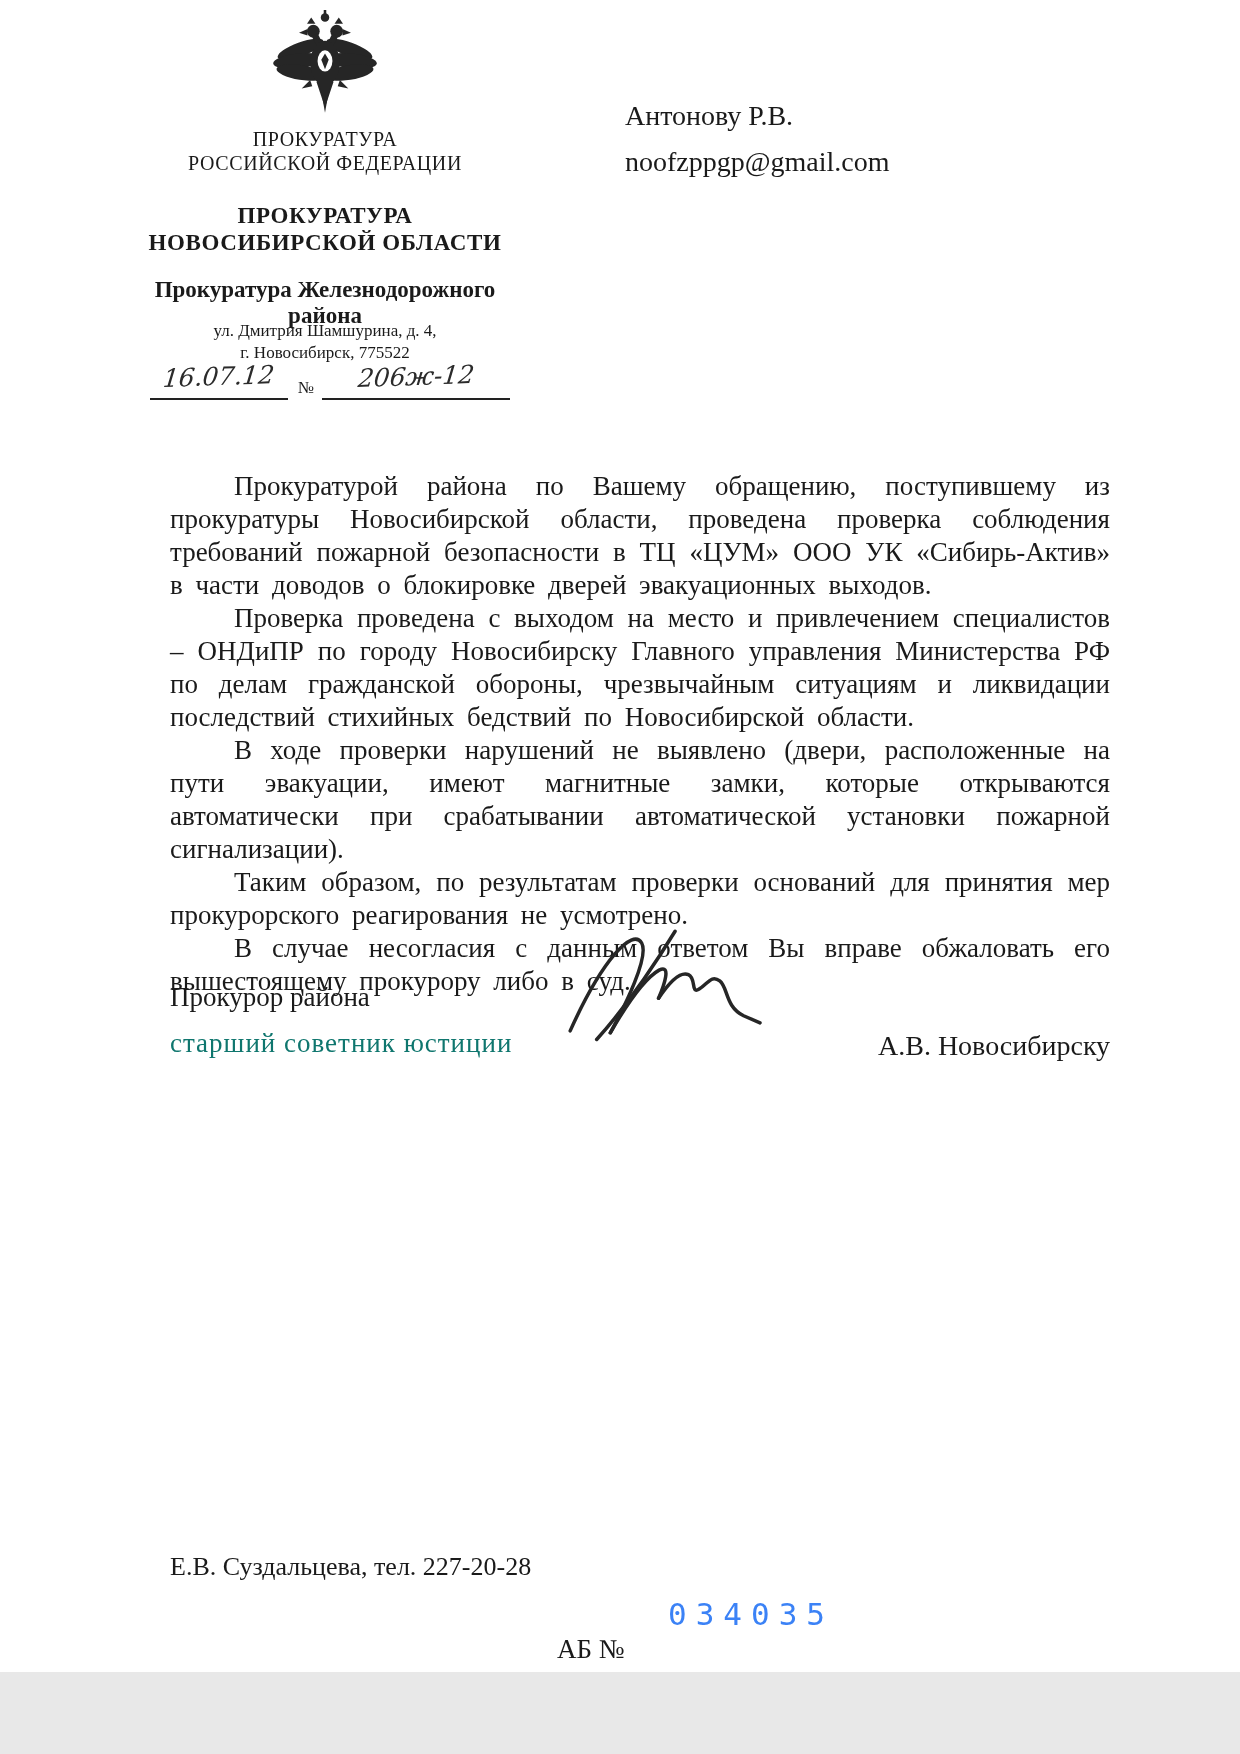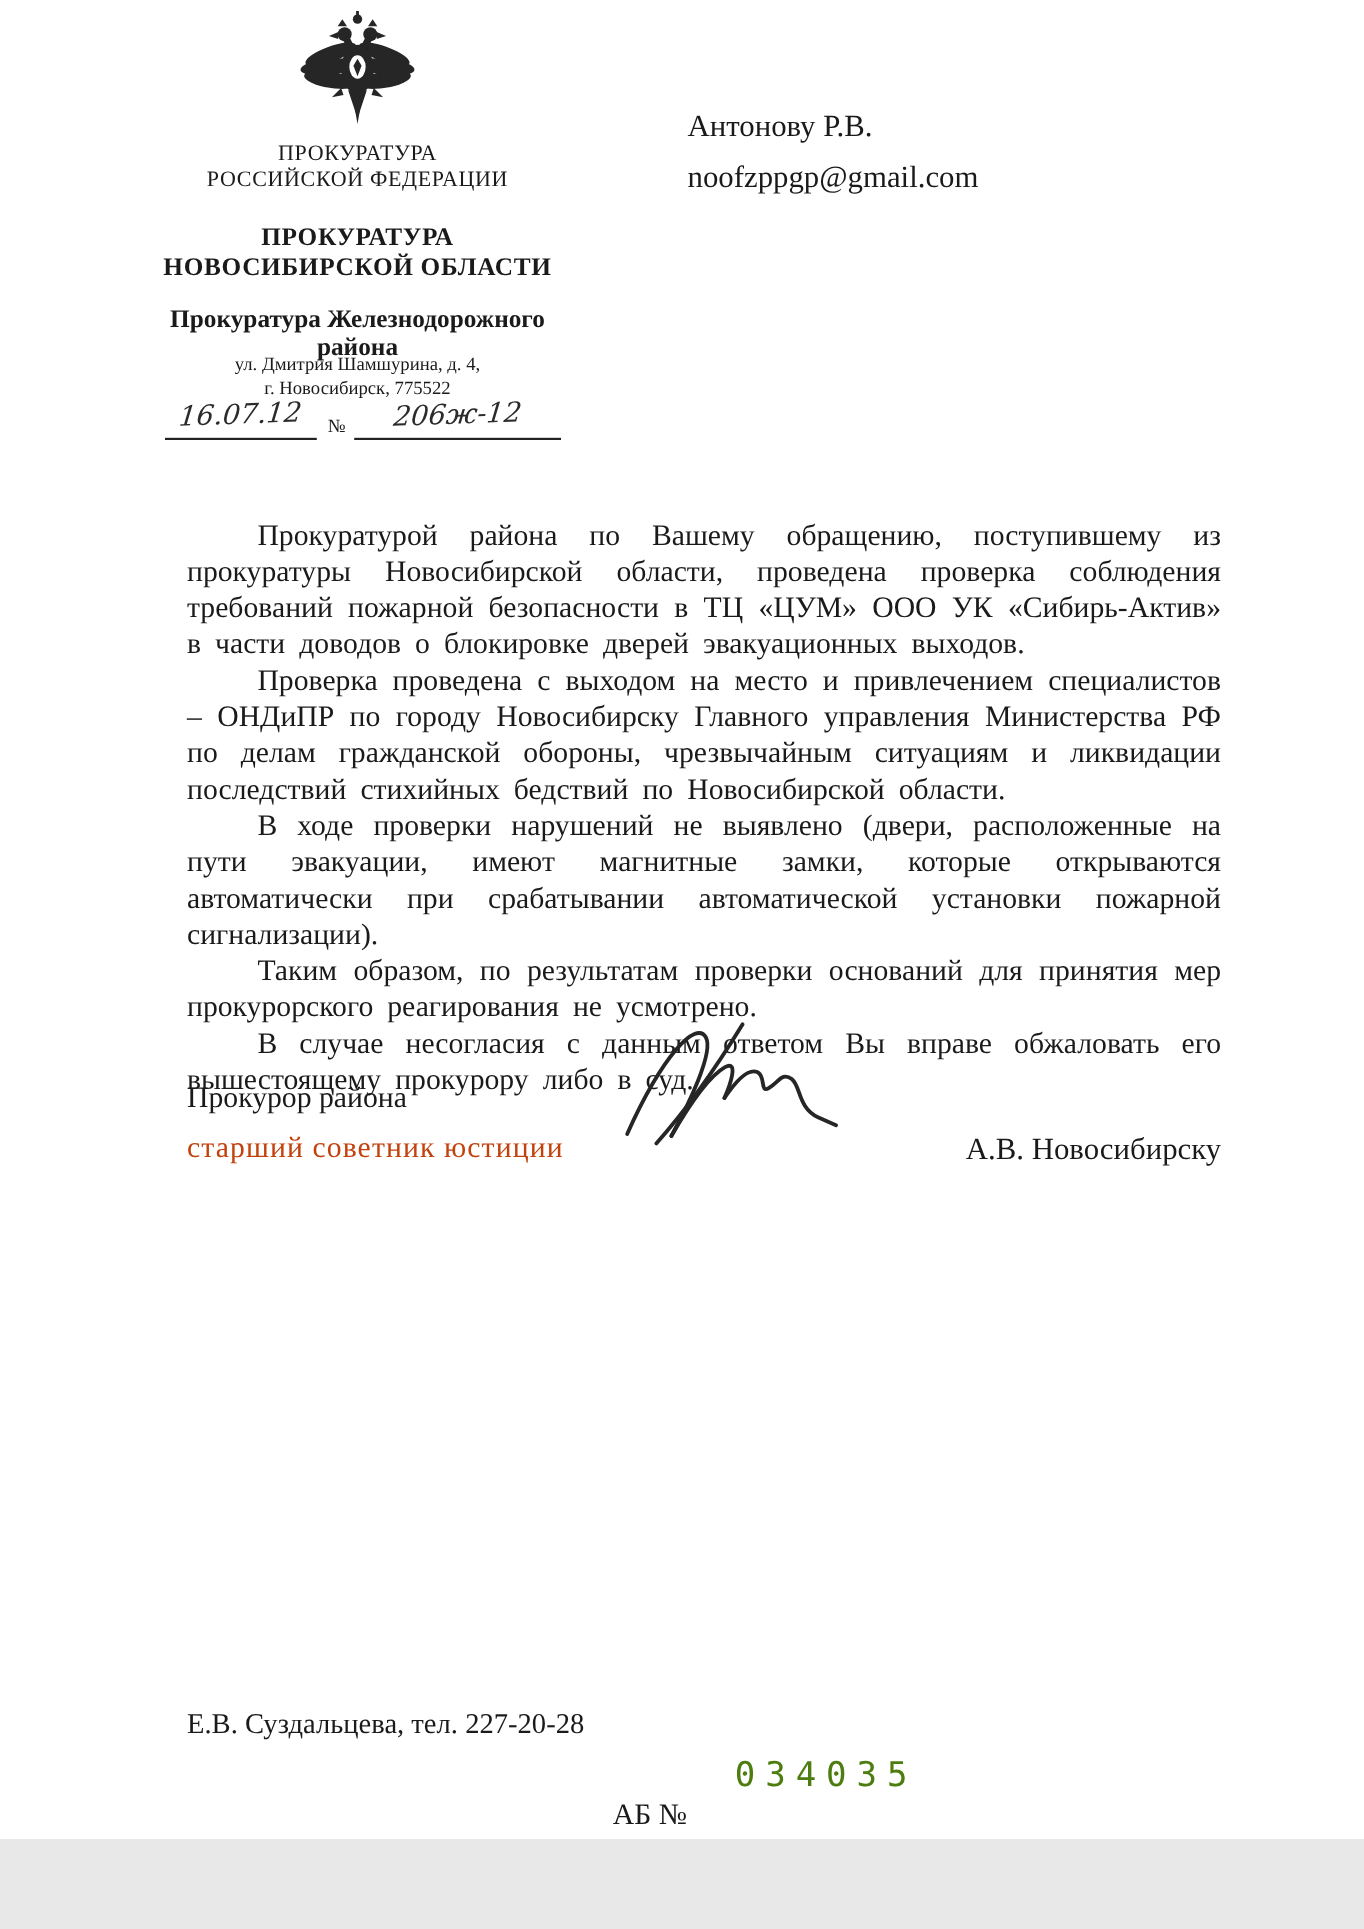--- a/index.html
+++ b/index.html
@@ -28,26 +28,26 @@
   
   .addressee{font-size:28px;}
   
   .body-text{
     left:170px;top:470px;width:940px;font-size:27px;line-height:33px;
     text-align:justify;word-spacing:6px;
   }
   .body-text p{margin:0;text-indent:64px;}
   
   .sig-text{font-size:27px;}
-  .faded{color:#c2410c;letter-spacing:1px;}
+  .faded{color:#0f766e;letter-spacing:1px;}
   .sig-name{font-size:28px;}
   
   .executor{font-size:26px;}
   .stamp{
-    font-family:"DejaVu Sans Mono",monospace;font-size:31px;letter-spacing:9px;color:#4d7c0f;
+    font-family:"DejaVu Sans Mono",monospace;font-size:31px;letter-spacing:9px;color:#3b82f6;
   }
   .formno{font-size:27px;}
   svg{display:block;}
 </style>
 </head>
 <body>
 
 <div class="page">
 
   <div class="abs" style="left:272px;top:10px;width:106px;height:106px;">

